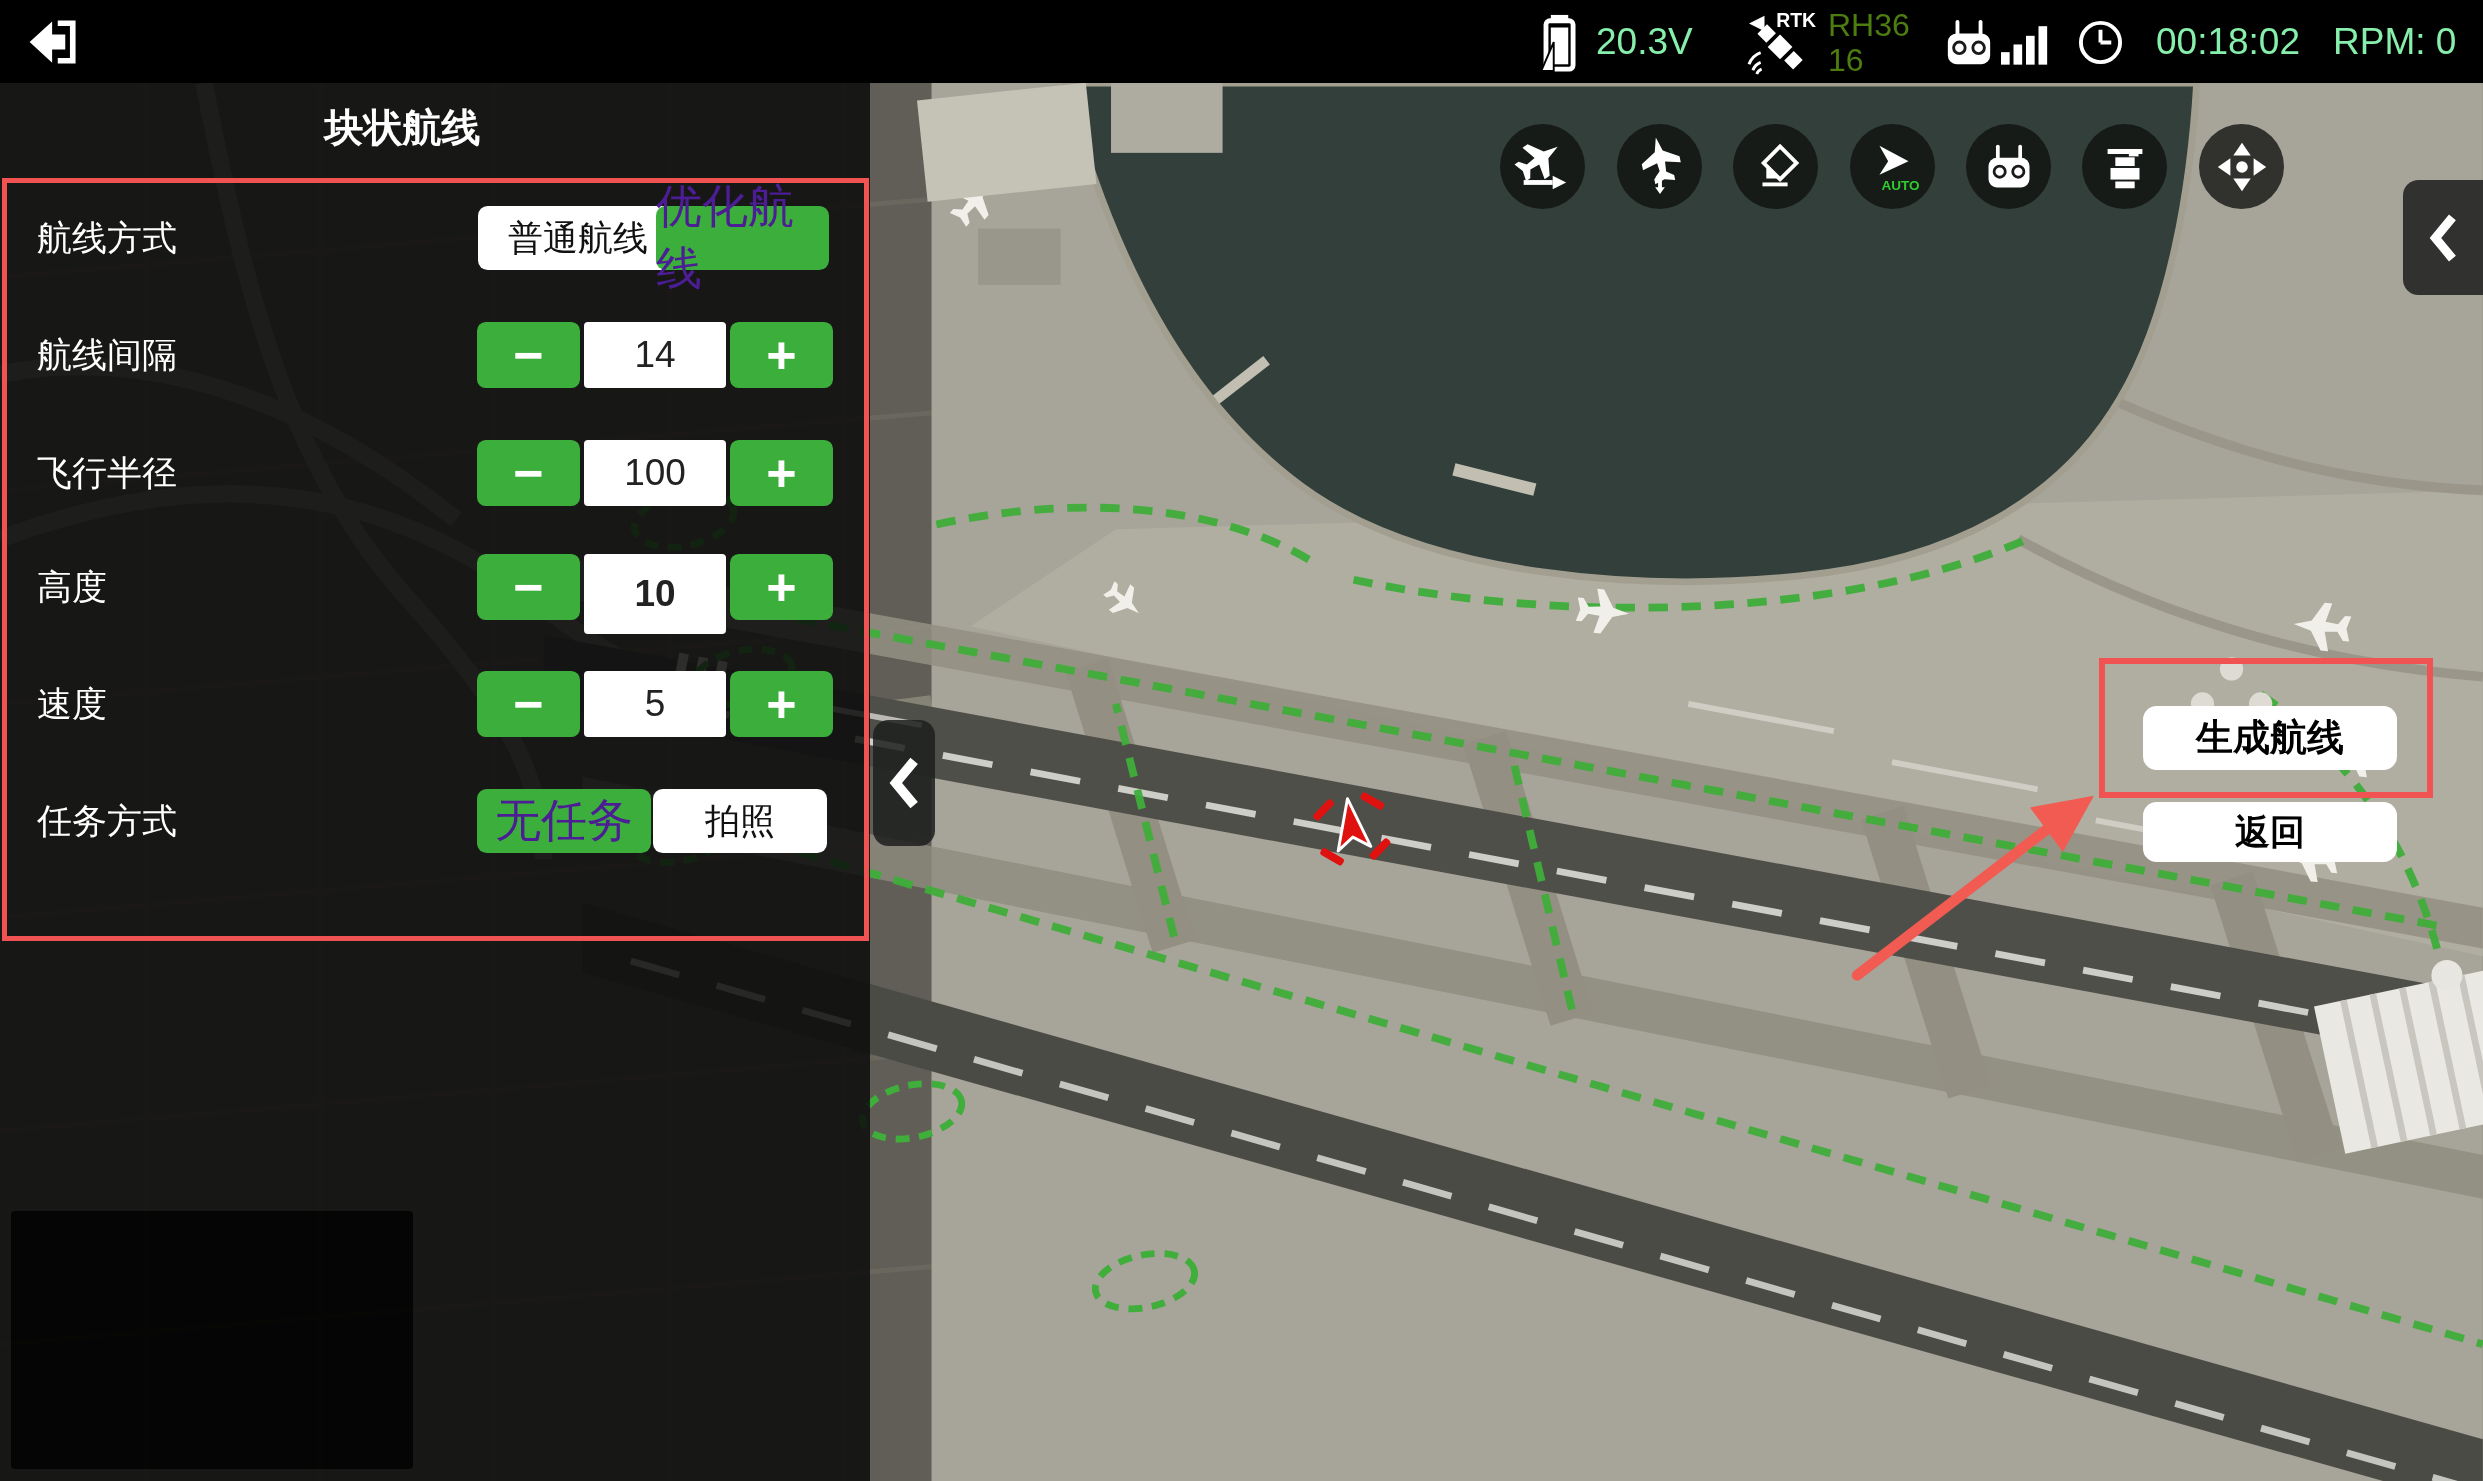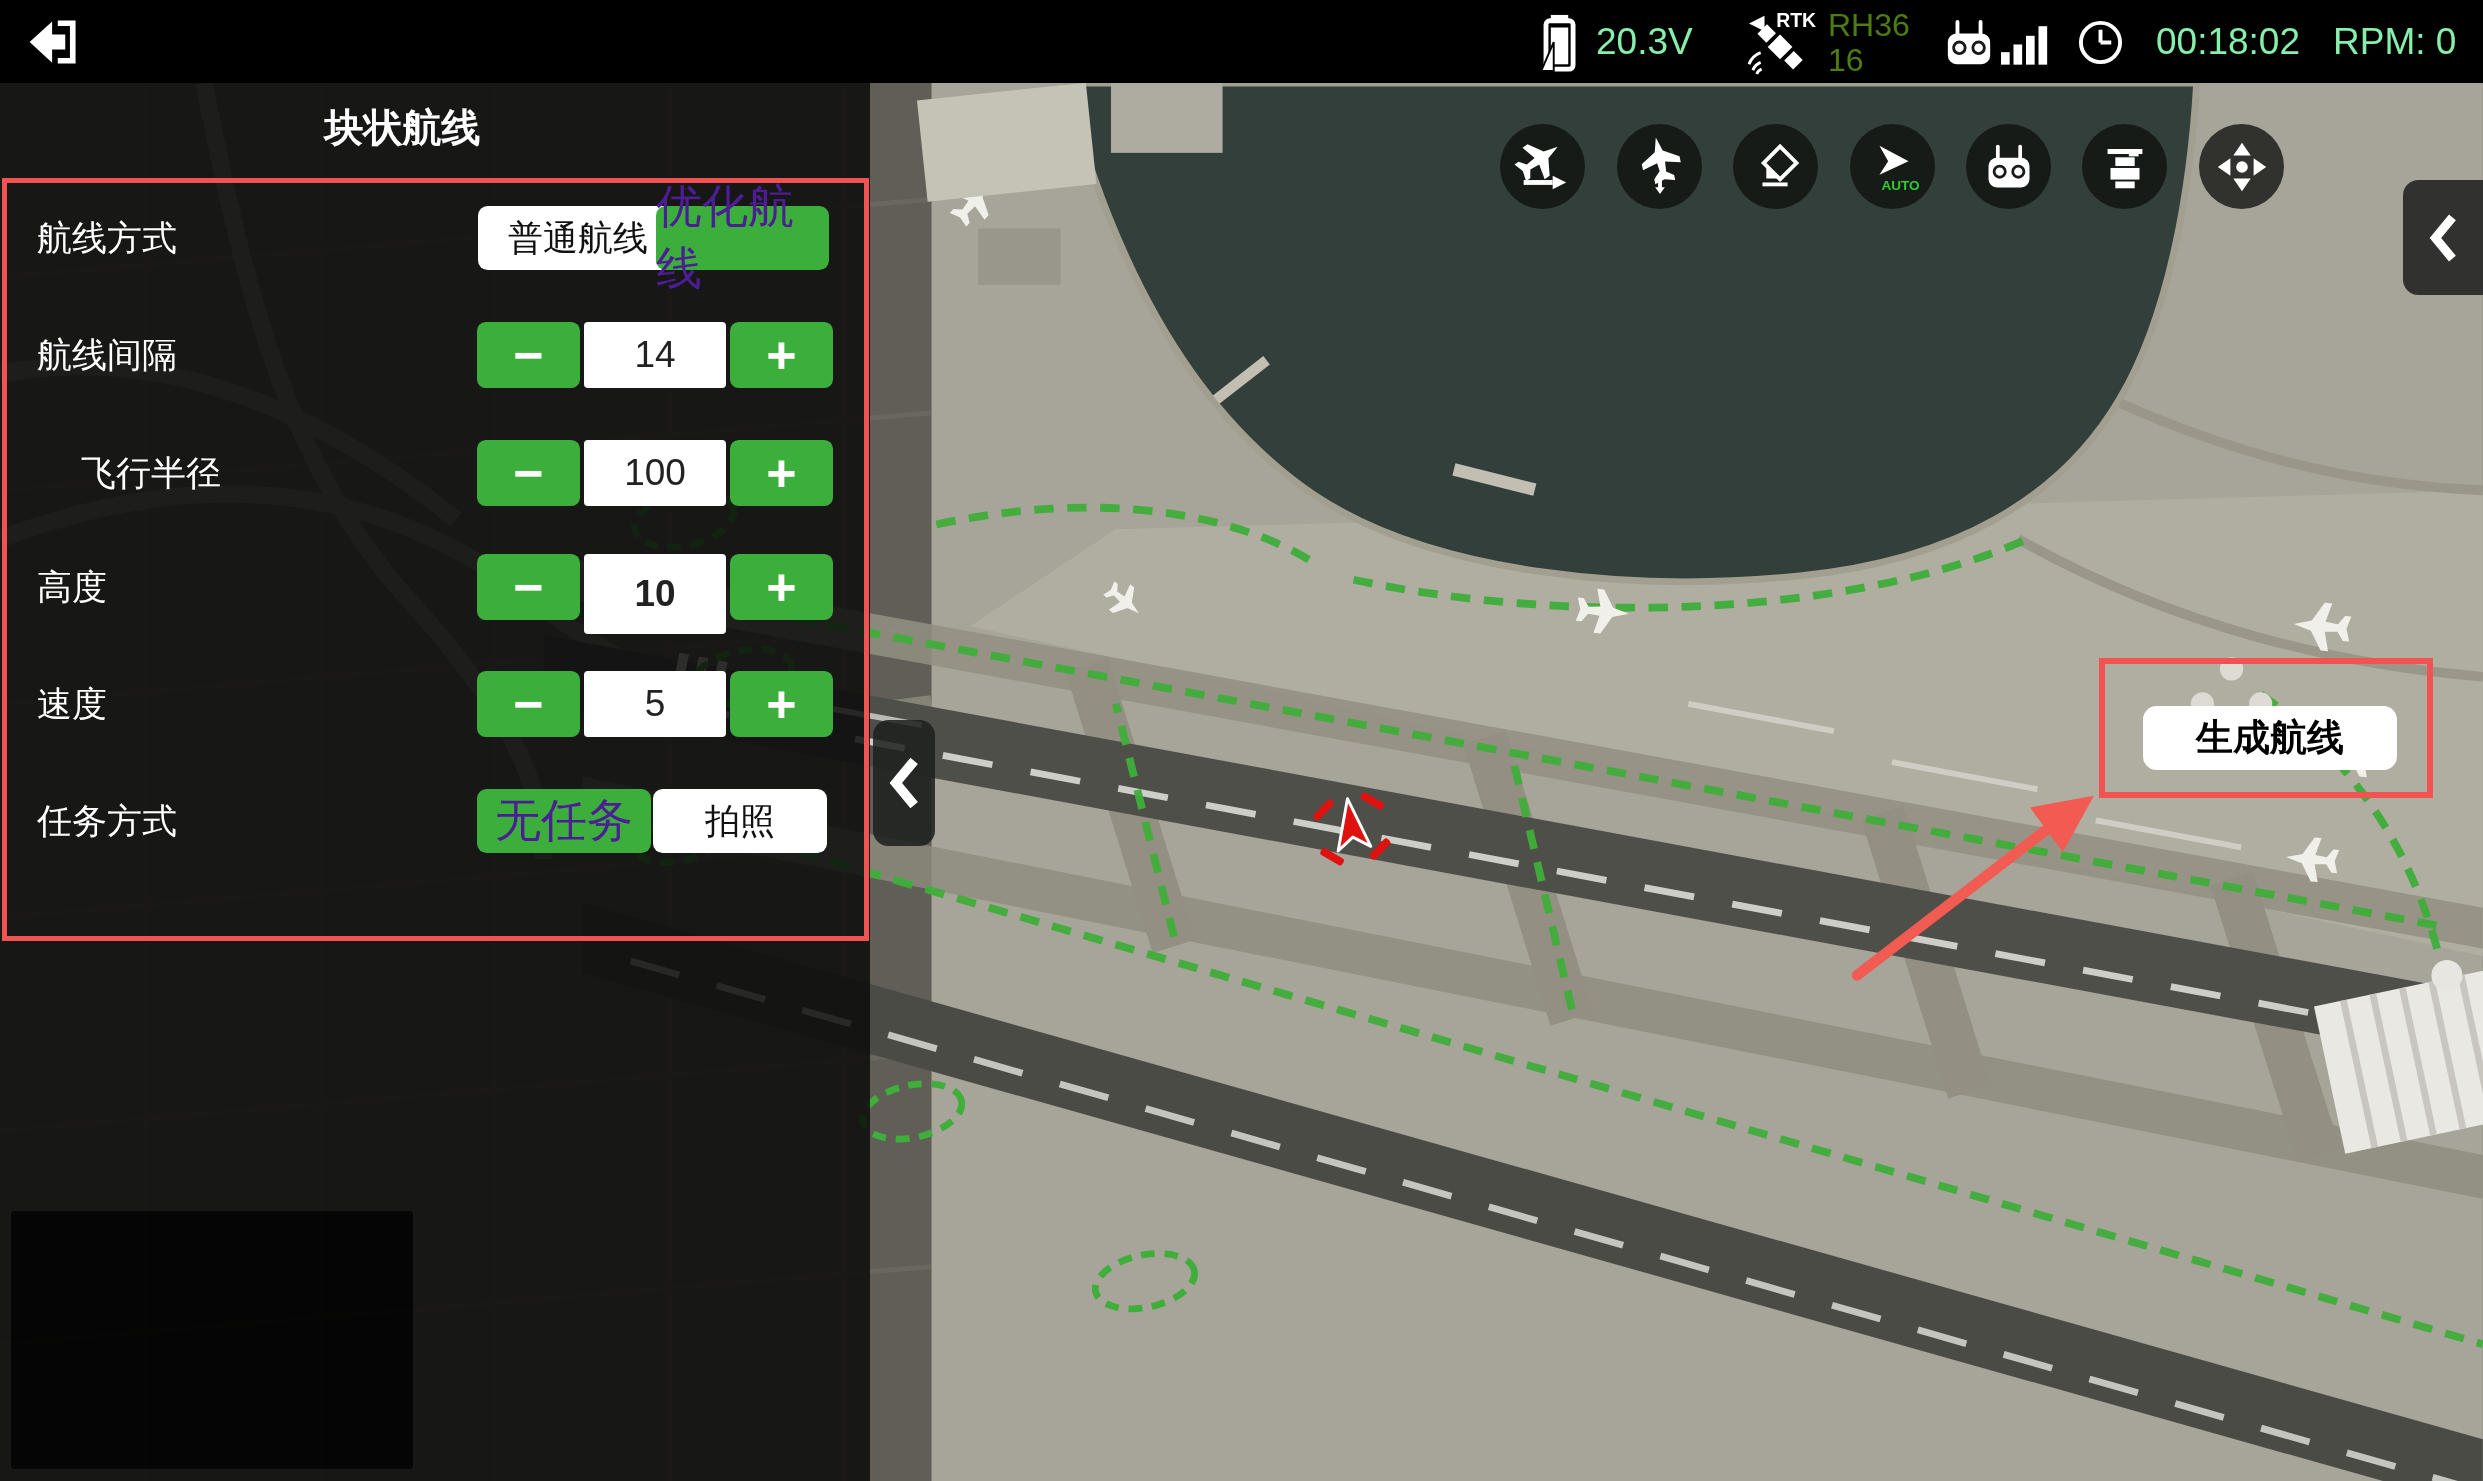--- a/index.html
+++ b/index.html
@@ -228,21 +228,21 @@
 
   <div class="abs row-label" style="top:206px;height:64px;">航线方式</div>
   <div class="abs btn btn-white" style="left:478px;top:206px;width:200px;height:64px;">普通航线</div>
   <div class="abs btn btn-green" style="left:656px;top:206px;width:173px;height:64px;">优化航线</div>
 
   <div class="abs row-label" style="top:322px;height:66px;">航线间隔</div>
   <div class="abs btn step-minus" style="left:477px;top:322px;width:103px;height:66px;">−</div>
   <div class="abs step-value" style="left:584px;top:322px;width:142px;height:66px;">14</div>
   <div class="abs btn step-plus" style="left:730px;top:322px;width:103px;height:66px;">+</div>
 
-  <div class="abs row-label" style="top:440px;height:66px;margin-left:44px;">飞行半径</div>
+  <div class="abs row-label" style="top:440px;height:66px;">飞行半径</div>
   <div class="abs btn step-minus" style="left:477px;top:440px;width:103px;height:66px;">−</div>
   <div class="abs step-value" style="left:584px;top:440px;width:142px;height:66px;text-align:center;">100</div>
   <div class="abs btn step-plus" style="left:730px;top:440px;width:103px;height:66px;">+</div>
 
   <div class="abs row-label" style="top:554px;height:66px;">高度</div>
   <div class="abs btn step-minus" style="left:477px;top:554px;width:103px;height:66px;">−</div>
   <div class="abs step-value" style="left:584px;top:554px;width:142px;height:80px;font-weight:bold;">10</div>
   <div class="abs btn step-plus" style="left:730px;top:554px;width:103px;height:66px;">+</div>
 
   <div class="abs row-label" style="top:671px;height:66px;">速度</div>
@@ -317,20 +317,21 @@
       <polyline points="27,5 8,28 27,51" fill="none" stroke="#fff" stroke-width="10"></polyline>
     </svg>
   </div>
   <div class="abs tab-dark" style="left:2403px;top:180px;width:81px;height:115px;border-radius:15.5px 0 0 15.5px;">
     <svg width="31" height="50" viewBox="0 0 34 56">
       <polyline points="27,5 8,28 27,51" fill="none" stroke="#fff" stroke-width="10"></polyline>
     </svg>
   </div>
 
   <div id="gen-btn" class="abs">生成航线</div>
+  <div id="ret-btn" class="abs">返回</div>
 
   <div class="abs" style="left:1303px;top:779px;z-index:4;">
     <svg width="97" height="97" viewBox="-50 -50 100 100">
       <g transform="rotate(-8)">
         <g fill="#E01210">
           <rect x="-13" y="-4" width="26" height="8" rx="3" transform="translate(-26,-22) rotate(-38)"></rect>
           <rect x="-13" y="-4" width="26" height="8" rx="3" transform="translate(25,-24) rotate(38)"></rect>
           <rect x="-13" y="-4" width="26" height="8" rx="3" transform="translate(-24,27) rotate(38)"></rect>
           <rect x="-13" y="-4" width="26" height="8" rx="3" transform="translate(26,26) rotate(-38)"></rect>
         </g>

